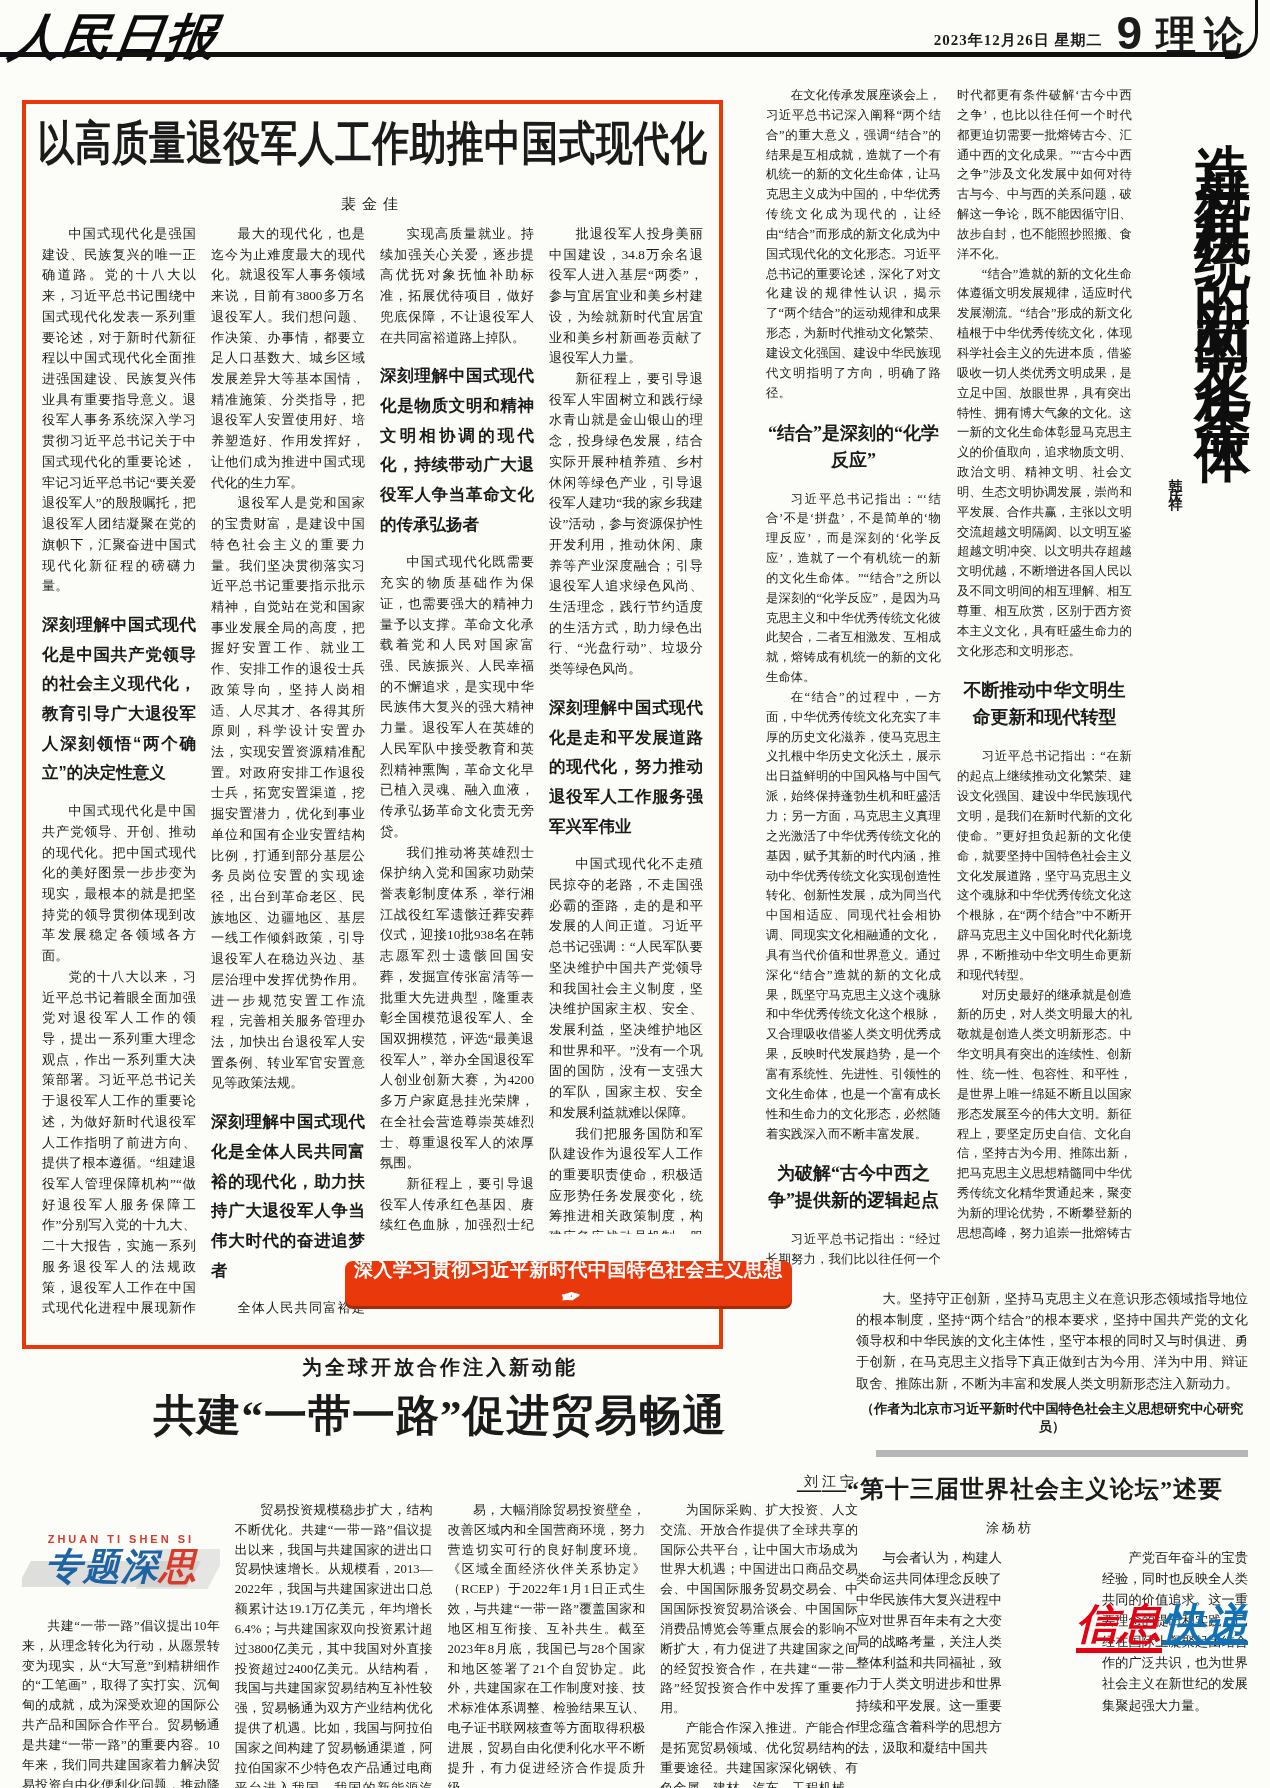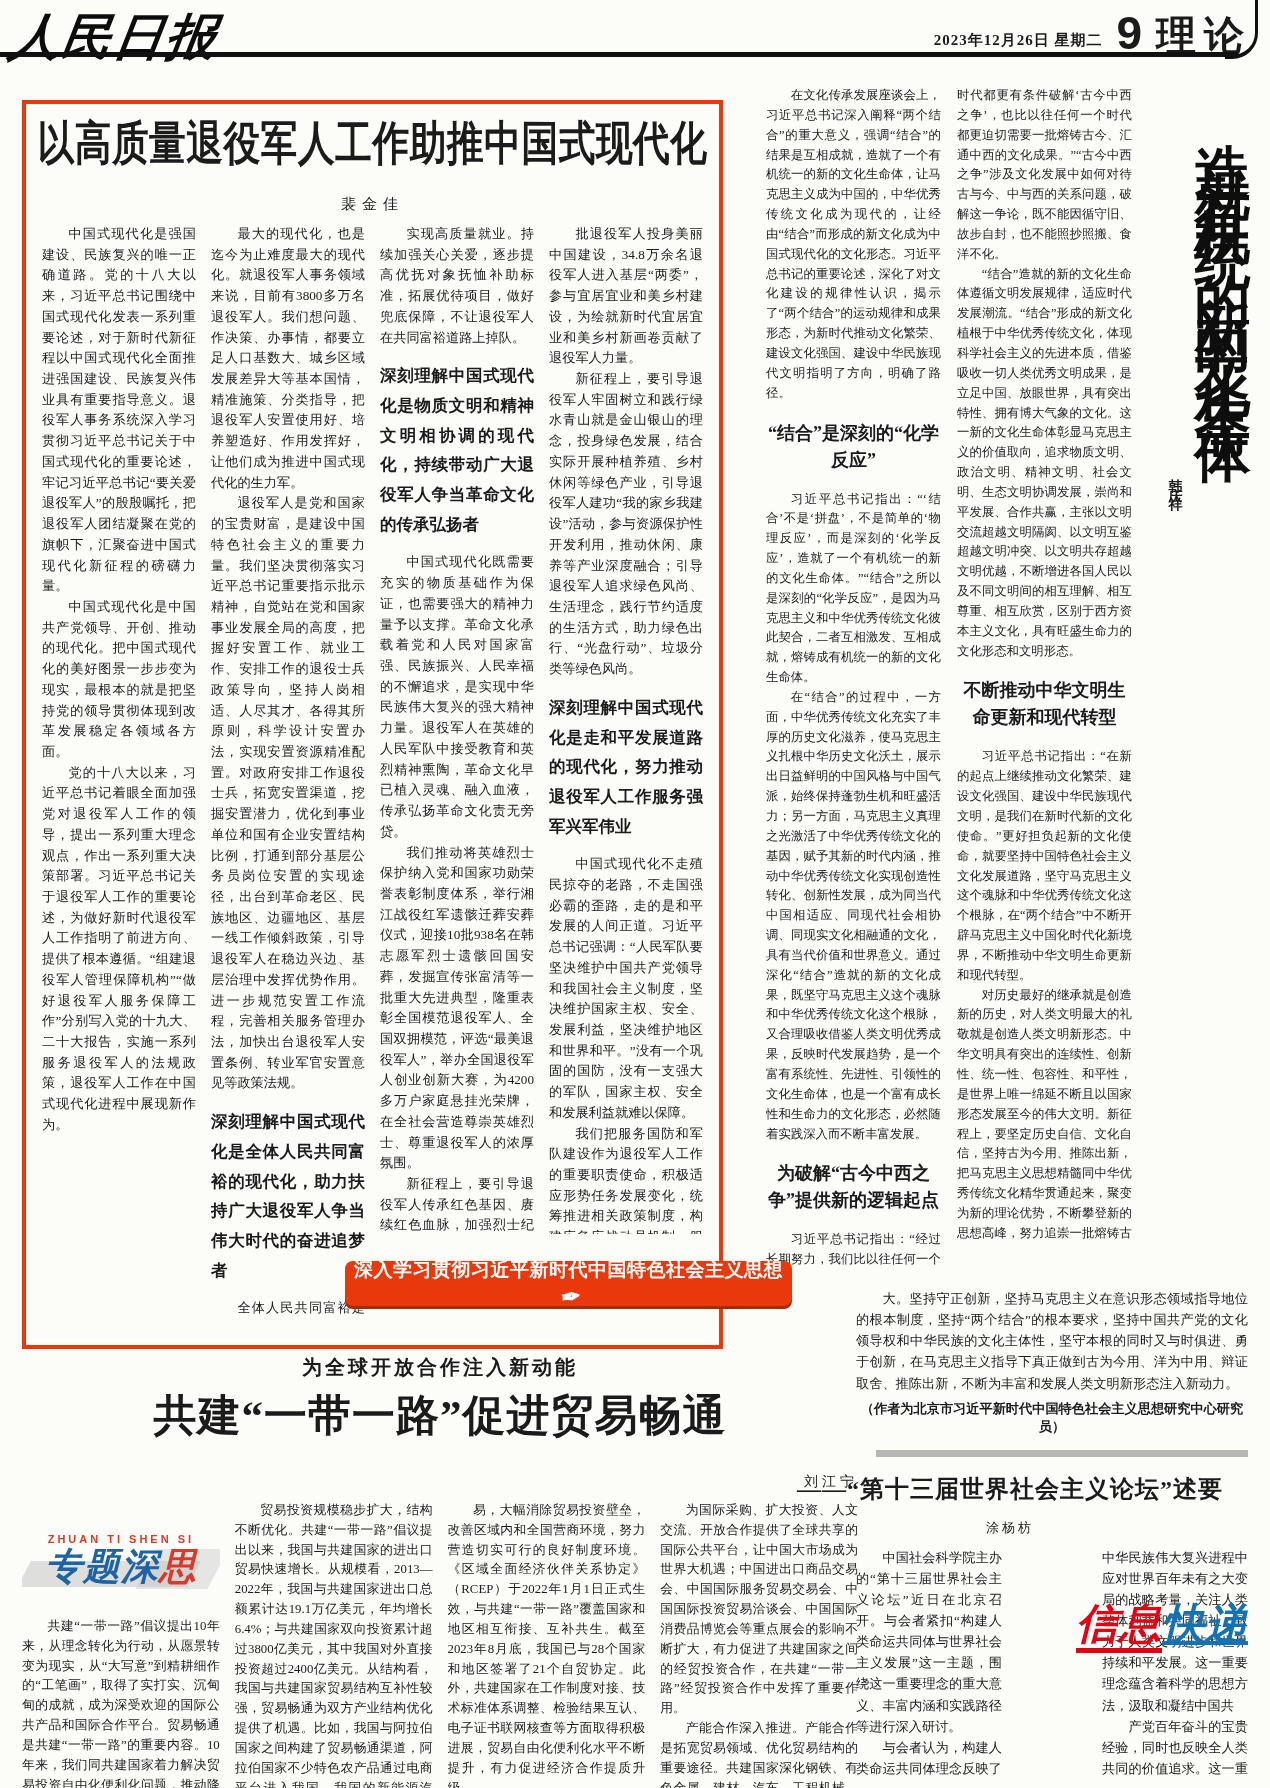--- a/index.html
+++ b/index.html
@@ -90,20 +90,21 @@
     <div class="rule"></div>
     <div class="corner"></div>
   </div>
 
   <section class="main-box">
     <h1>以高质量退役军人工作助推中国式现代化</h1>
     <div class="main-byline">裴金佳</div>
     <div class="main-cols">
       <div class="mcol tall">
           <p class="para">中国式现代化是强国建设、民族复兴的唯一正确道路。党的十八大以来，习近平总书记围绕中国式现代化发表一系列重要论述，对于新时代新征程以中国式现代化全面推进强国建设、民族复兴伟业具有重要指导意义。退役军人事务系统深入学习贯彻习近平总书记关于中国式现代化的重要论述，牢记习近平总书记“要关爱退役军人”的殷殷嘱托，把退役军人团结凝聚在党的旗帜下，汇聚奋进中国式现代化新征程的磅礴力量。</p>
+          <h3 class="subhead">深刻理解中国式现代化是中国共产党领导的社会主义现代化，教育引导广大退役军人深刻领悟“两个确立”的决定性意义</h3>
           <p class="para">中国式现代化是中国共产党领导、开创、推动的现代化。把中国式现代化的美好图景一步步变为现实，最根本的就是把坚持党的领导贯彻体现到改革发展稳定各领域各方面。</p>
           <p class="para">党的十八大以来，习近平总书记着眼全面加强党对退役军人工作的领导，提出一系列重大理念观点，作出一系列重大决策部署。习近平总书记关于退役军人工作的重要论述，为做好新时代退役军人工作指明了前进方向、提供了根本遵循。“组建退役军人管理保障机构”“做好退役军人服务保障工作”分别写入党的十九大、二十大报告，实施一系列服务退役军人的法规政策，退役军人工作在中国式现代化进程中展现新作为。</p>
         </div>
       <div class="mcol tall">
           <p class="para">最大的现代化，也是迄今为止难度最大的现代化。就退役军人事务领域来说，目前有3800多万名退役军人。我们想问题、作决策、办事情，都要立足人口基数大、城乡区域发展差异大等基本国情，精准施策、分类指导，把退役军人安置使用好、培养塑造好、作用发挥好，让他们成为推进中国式现代化的生力军。</p>
           <p class="para">退役军人是党和国家的宝贵财富，是建设中国特色社会主义的重要力量。我们坚决贯彻落实习近平总书记重要指示批示精神，自觉站在党和国家事业发展全局的高度，把握好安置工作、就业工作、安排工作的退役士兵政策导向，坚持人岗相适、人尽其才、各得其所原则，科学设计安置办法，实现安置资源精准配置。对政府安排工作退役士兵，拓宽安置渠道，挖掘安置潜力，优化到事业单位和国有企业安置结构比例，打通到部分基层公务员岗位安置的实现途径，出台到革命老区、民族地区、边疆地区、基层一线工作倾斜政策，引导退役军人在稳边兴边、基层治理中发挥优势作用。进一步规范安置工作流程，完善相关服务管理办法，加快出台退役军人安置条例、转业军官安置意见等政策法规。</p>
           <h3 class="subhead">深刻理解中国式现代化是全体人民共同富裕的现代化，助力扶持广大退役军人争当伟大时代的奋进追梦者</h3>
           <p class="para">全体人民共同富裕是中国式现代化的本质特征。广大退役军人要紧跟党的步伐，在伟大时代奋勇开拓，实现人生价值。</p>
         </div>
       <div class="mcol short">
@@ -145,21 +146,20 @@
 
   <div class="rail-cont">
     <div>
         <p class="para">大。坚持守正创新，坚持马克思主义在意识形态领域指导地位的根本制度，坚持“两个结合”的根本要求，坚持中国共产党的文化领导权和中华民族的文化主体性，坚守本根的同时又与时俱进、勇于创新，在马克思主义指导下真正做到古为今用、洋为中用、辩证取舍、推陈出新，不断为丰富和发展人类文明新形态注入新动力。</p>
         <p class="author-note">（作者为北京市习近平新时代中国特色社会主义思想研究中心研究员）</p>
       </div>
     <div class="gray-divider"></div>
     <div class="br-subtitle">——“第十三届世界社会主义论坛”述要</div>
     <div class="br-byline">涂杨枋</div>
     <div class="br-cols">
-        <p class="para">中国社会科学院主办的“第十三届世界社会主义论坛”近日在北京召开。与会者紧扣“构建人类命运共同体与世界社会主义发展”这一主题，围绕这一重要理念的重大意义、丰富内涵和实践路径等进行深入研讨。</p>
         <p class="para">与会者认为，构建人类命运共同体理念反映了中华民族伟大复兴进程中应对世界百年未有之大变局的战略考量，关注人类整体利益和共同福祉，致力于人类文明进步和世界持续和平发展。这一重要理念蕴含着科学的思想方法，汲取和凝结中国共</p>
         <p class="para">产党百年奋斗的宝贵经验，同时也反映全人类共同的价值追求。这一重要理念的提出和实践，已经在国际上凝聚起团结合作的广泛共识，也为世界社会主义在新世纪的发展集聚起强大力量。</p>
       </div>
     <div class="info-logo">
       <span class="red">信息</span><span class="blue">快递</span>
     </div>
   </div>
 
   <section class="bottom-left">
     <div class="kicker">为全球开放合作注入新动能</div>

